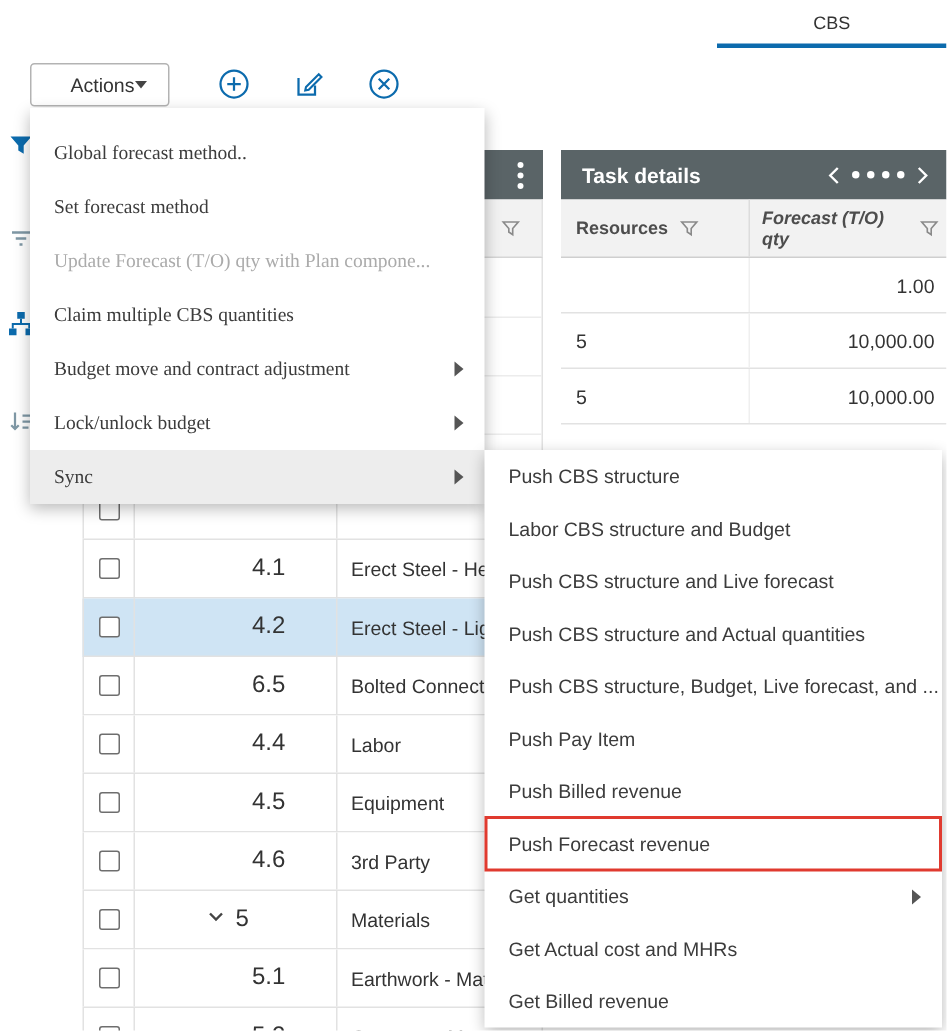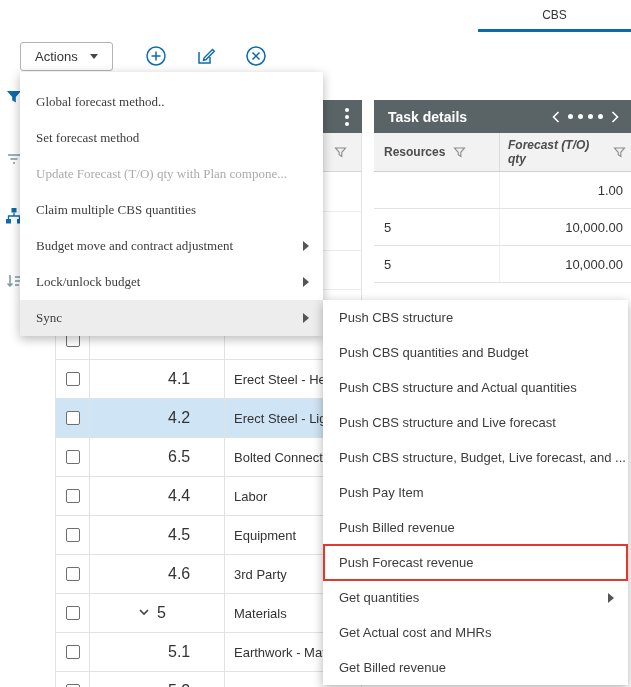--- a/index.html
+++ b/index.html
@@ -11,21 +11,21 @@
   .screen { position:relative; width:631px; height:687px; background:#fff; overflow:hidden; }
 
   
   .tab-cbs { position:absolute; top:0; right:0; width:153px; height:32px;
     display:flex; align-items:center; justify-content:center;
     font-size:12px; color:var(--text); border-bottom:3px solid var(--accent); cursor:pointer; }
 
   
   .actions-btn { position:absolute; left:20px; top:42px; width:93px; height:29px;
     border:1px solid #b3b3b3; border-radius:3px; background:#fff;
-    display:flex; align-items:center; justify-content:space-between; padding:0 14px;
+    display:flex; align-items:center; justify-content:space-between; padding:0 26px;
     font-size:13px; color:var(--text); cursor:pointer; }
   .caret-down { width:0; height:0; border-left:4px solid transparent; border-right:4px solid transparent; border-top:5px solid #444; }
   .tb-icon { position:absolute; top:45px; width:22px; height:22px; cursor:pointer; }
 
   
   .rail-icon { position:absolute; left:5px; cursor:pointer; }
 
   
   .grid-header-dark { position:absolute; left:30px; top:100px; width:332px; height:33px; background:var(--header); }
   .kebab { position:absolute; right:13px; top:8px; display:flex; flex-direction:column; gap:3px; cursor:pointer; }
@@ -326,27 +326,27 @@
       <span>Sync</span>
       <span class="mi-arrow"></span>
     </div>
   </div>
 
   <div class="submenu">
     <div class="menu-item">
       <span>Push CBS structure</span>
     </div>
     <div class="menu-item">
-      <span>Push CBS quantities and Budget</span>
+      <span>Labor CBS structure and Budget</span>
+    </div>
+    <div class="menu-item">
+      <span>Push CBS structure and Live forecast</span>
     </div>
     <div class="menu-item">
       <span>Push CBS structure and Actual quantities</span>
-    </div>
-    <div class="menu-item">
-      <span>Push CBS structure and Live forecast</span>
     </div>
     <div class="menu-item">
       <span>Push CBS structure, Budget, Live forecast, and ...</span>
     </div>
     <div class="menu-item">
       <span>Push Pay Item</span>
     </div>
     <div class="menu-item">
       <span>Push Billed revenue</span>
     </div>

